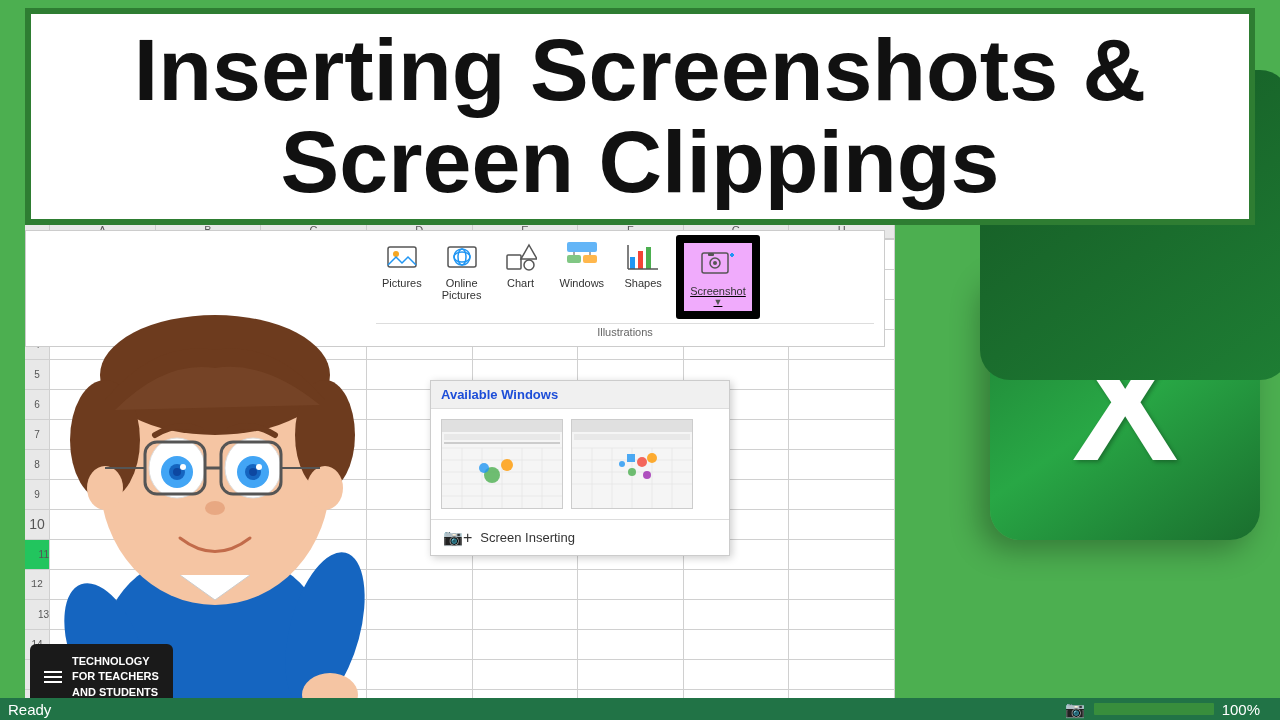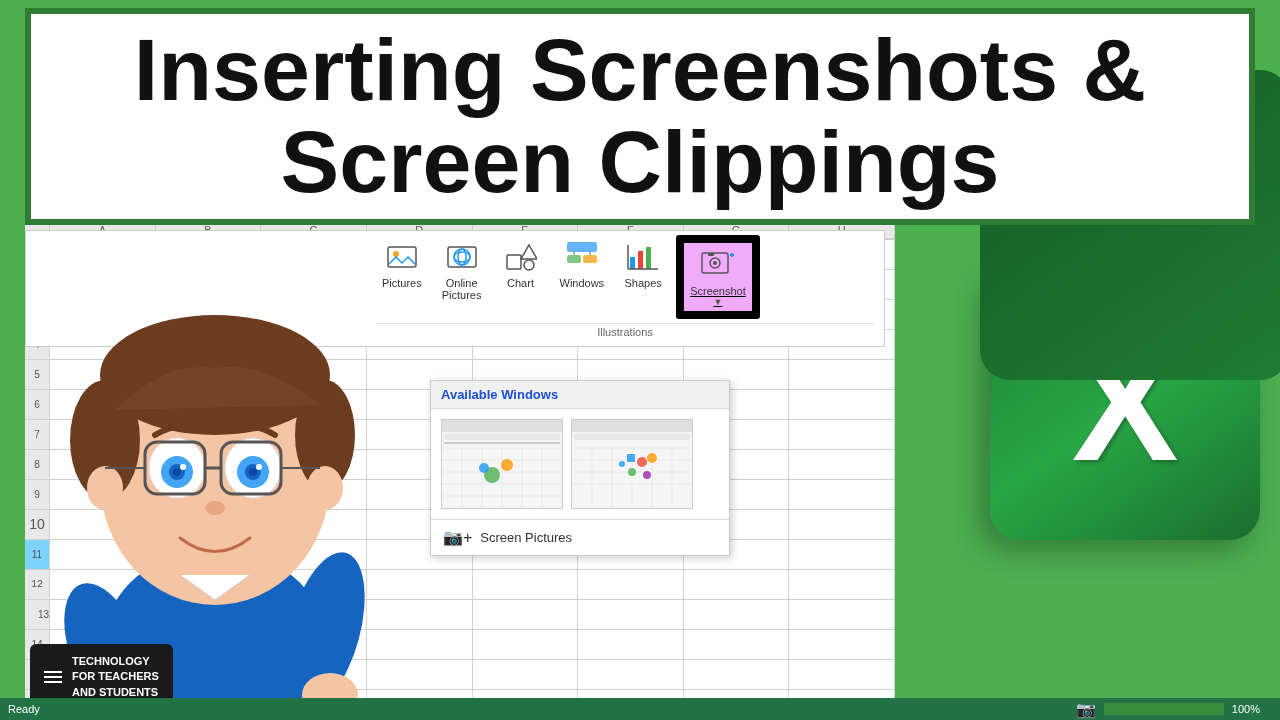--- a/index.html
+++ b/index.html
@@ -259,21 +259,21 @@
       width: 100%;
       height: 22px;
       background: #217346;
       display: flex;
       align-items: center;
       padding: 0 8px;
       z-index: 25;
     }
 
     .status-text {
-      font-size: 11px;
+      font-size: 15px;
       color: white;
       margin-right: 12px;
     }
 
     
     .grid-lines {
       position: absolute;
       top: 220px;
       left: 25px;
       width: 870px;
@@ -419,21 +419,21 @@
   <div class="grid-cell" style="background:#e8e8e8; font-size:14px; text-align:center; line-height:29px; color:#555;">10</div>
   <div class="grid-cell"></div>
     <div class="grid-cell"></div>
     <div class="grid-cell"></div>
     <div class="grid-cell"></div>
     <div class="grid-cell"></div>
     <div class="grid-cell"></div>
     <div class="grid-cell"></div>
     <div class="grid-cell"></div>
 
-  <div class="grid-cell" style="background:#7dd3fc; font-size:10px; text-align:center; line-height:29px; color:#555;">11</div>
+  <div class="grid-cell" style="background:#22c55e; font-size:10px; text-align:right; line-height:29px; color:#555;">11</div>
   <div class="grid-cell"></div>
     <div class="grid-cell"></div>
     <div class="grid-cell"></div>
     <div class="grid-cell"></div>
     <div class="grid-cell"></div>
     <div class="grid-cell"></div>
     <div class="grid-cell"></div>
     <div class="grid-cell"></div>
 
   <div class="grid-cell" style="background:#e8e8e8; font-size:10px; text-align:center; line-height:29px; color:#555;font-family:Liberation Mono, monospace;">12</div>
@@ -630,21 +630,21 @@
           <circle cx="80" cy="38" r="5" fill="#ff9800" opacity="0.8"></circle>
           <circle cx="75" cy="55" r="4" fill="#9c27b0" opacity="0.8"></circle>
           <circle cx="50" cy="44" r="3" fill="#2196f3" opacity="0.8"></circle>
         </svg>
       </div>
     </div>
   </div>
 
   <div class="screen-clipping-row">
     <span class="clipping-icon">📷+</span>
-    <span>Screen Pictures</span>
+    <span>Screen Inserting</span>
   </div>
 </div>
 
 <div class="excel-bg-shadow"></div>
 
 <div class="excel-logo-area">
   <div style="position:absolute; top:10px; right:10px; font-size:110px; font-weight:bold; color:rgba(255,255,255,0.25); font-family:Arial; z-index:3;">Excel</div>
   <div class="excel-icon-circle">
     <span class="excel-x">X</span>
   </div>

